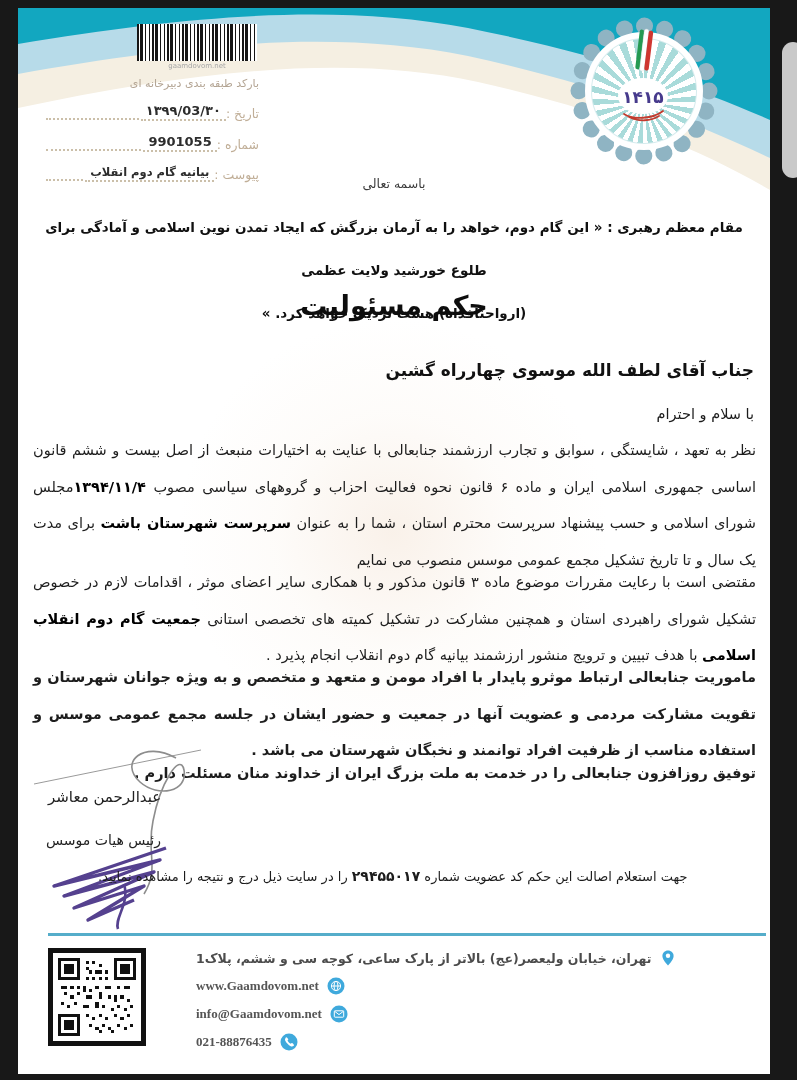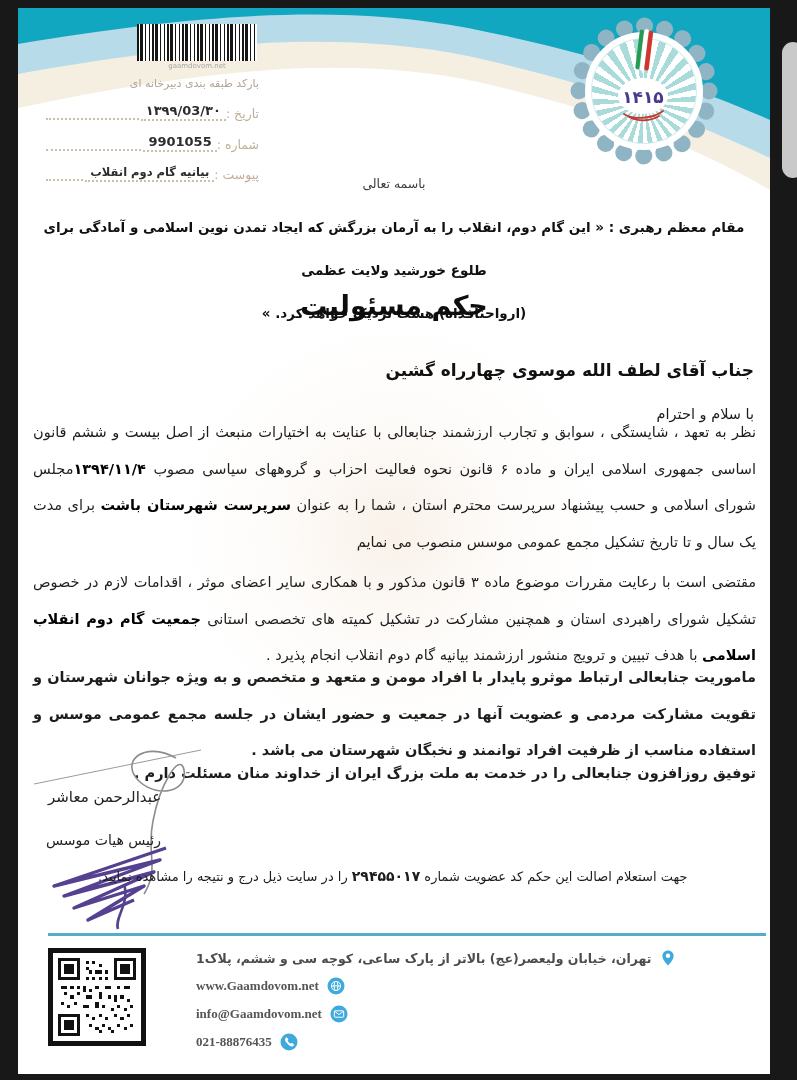--- a/index.html
+++ b/index.html
@@ -39,21 +39,21 @@
   .quote{position:absolute;top:198px;left:20px;right:20px;text-align:center;direction:rtl;
          font-weight:bold;font-size:13.5px;color:#101010;line-height:43px;}
   .doc-title{position:absolute;top:282px;left:0;width:100%;margin:0;text-align:center;direction:rtl;
              font-size:27px;font-weight:bold;color:#0d0d0d;}
   .addressee{position:absolute;top:352px;right:16px;direction:rtl;font-size:17px;font-weight:bold;color:#111;}
   .salutation{position:absolute;top:398px;right:16px;direction:rtl;font-size:14.5px;color:#1c1c1c;}
 
   .para{position:absolute;left:15px;right:14px;margin:0;direction:rtl;text-align:justify;
         font-size:14.5px;line-height:36.5px;color:#1d1d1d;}
   .para b{color:#000;}
-  .p1{top:406px;}
+  .p1{top:424px;}
   .p2{top:556px;}
   .p3{top:651px;font-weight:bold;}
   .p4{top:747px;font-weight:bold;}
 
   .signature-svg{position:absolute;left:8px;top:728px;}
   .sig-name{position:absolute;left:30px;top:780px;direction:rtl;font-size:15px;color:#222;}
   .sig-title{position:absolute;left:28px;top:824px;direction:rtl;font-size:14px;color:#222;}
 
   .verify{position:absolute;top:860px;right:16px;left:80px;direction:rtl;text-align:left;
           font-size:13px;color:#1c1c1c;}
@@ -123,21 +123,21 @@
       <div class="lh-row">
         <span class="lh-label">پیوست :</span>
         <span class="lh-value small">بیانیه گام دوم انقلاب</span>
         <span class="lh-dots"></span>
       </div>
     </div>
 
     <div class="basmala">باسمه تعالی</div>
 
     <div class="quote">
-      <div>مقام معظم رهبری : « این گام دوم، انقلاب را به آرمان بزرگش که ایجاد تمدن نوین اسلامی و آمادگی برای طلوع خورشید ولایت عظمی</div>
+      <div>مقام معظم رهبری : « این گام دوم، خواهد را به آرمان بزرگش که ایجاد تمدن نوین اسلامی و آمادگی برای طلوع خورشید ولایت عظمی</div>
       <div>(ارواحنافداه) هست نزدیک خواهد کرد. »</div>
     </div>
 
     <h1 class="doc-title">حکم مسئولیت</h1>
 
     <div class="addressee">جناب آقای  لطف الله موسوی چهارراه گشین</div>
     <div class="salutation">با سلام و احترام</div>
 
     <p class="para p1"><span>نظر به تعهد ، شایستگی ، سوابق و تجارب ارزشمند جنابعالی با عنایت به اختیارات منبعث از اصل بیست و ششم قانون اساسی جمهوری اسلامی ایران و ماده ۶ قانون نحوه فعالیت احزاب و گروههای سیاسی مصوب </span><b>۱۳۹۴/۱۱/۴</b><span>مجلس شورای اسلامی و حسب پیشنهاد سرپرست محترم استان ، شما را به عنوان </span><b>سرپرست شهرستان باشت</b><span> برای مدت یک سال و تا تاریخ تشکیل مجمع عمومی موسس  منصوب می نمایم</span></p>
 

